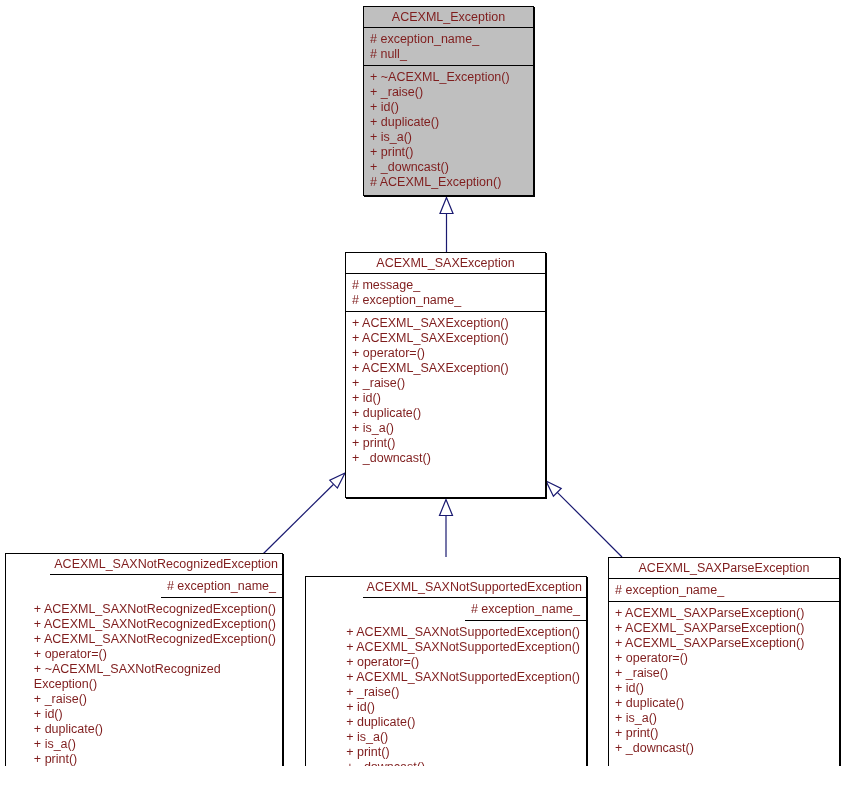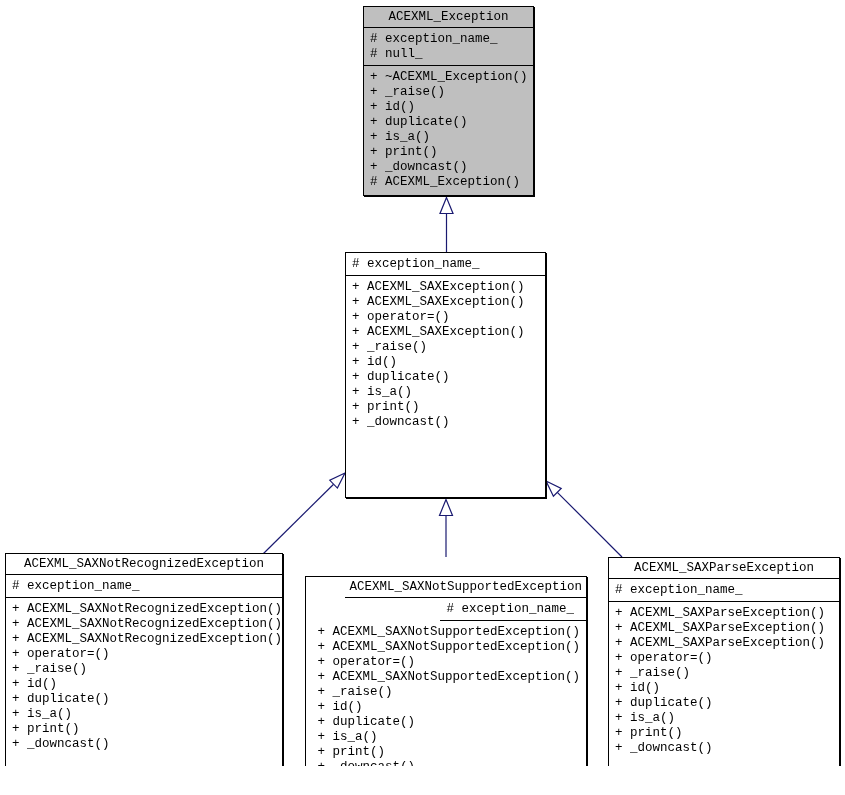--- a/index.html
+++ b/index.html
@@ -1,23 +1,23 @@
 <!DOCTYPE html>
 <html><head>
 <meta charset="utf-8">
 <style>
   html, body { margin: 0; padding: 0; background: #ffffff; }
   #canvas {
     position: relative;
     width: 845px;
     height: 766px;
     background: #ffffff;
-    font-family: Liberation Mono, monospace;
+    font-family: Liberation Sans, sans-serif;
     font-size: 12.5px;
-    color: #000000;
+    color: #7f1d1d;
     overflow: hidden;
   }
   #edges {
     position: absolute;
     left: 0; top: 0;
     width: 845px; height: 795px;
     z-index: 1;
   }
   .class-box {
     position: absolute;
@@ -35,21 +35,21 @@
     flex: 0 0 auto;
     text-align: center;
     line-height: 15px;
     padding: 3px 4px 2px 4px;
     border-bottom: 1px solid #000000;
     white-space: nowrap;
   }
   .box-attrs {
     flex: 0 0 auto;
     line-height: 15px;
-    padding: 4px 12px 3px 6px;
+    padding: 4px 6px 3px 6px;
     border-bottom: 1px solid #000000;
   }
   .box-methods {
     flex: 1 1 auto;
     line-height: 15px;
     padding: 4px 6px 11px 6px;
   }
   .member-line { white-space: nowrap; }
 </style>
 </head>
@@ -92,47 +92,51 @@
       <div class="member-line">+ id()</div>
       <div class="member-line">+ duplicate()</div>
       <div class="member-line">+ is_a()</div>
       <div class="member-line">+ print()</div>
       <div class="member-line">+ _downcast()</div>
       <div class="member-line"># ACEXML_Exception()</div>
     </div>
   </div>
 
   <div class="class-box" style="left:345px; top:252px; width:201px; height:246px;">
+    <div class="box-title">ACEXML_SAXException</div>
     <div class="box-attrs">
+      <div class="member-line"># message_</div>
       <div class="member-line"># exception_name_</div>
     </div>
     <div class="box-methods">
       <div class="member-line">+ ACEXML_SAXException()</div>
       <div class="member-line">+ ACEXML_SAXException()</div>
       <div class="member-line">+ operator=()</div>
       <div class="member-line">+ ACEXML_SAXException()</div>
       <div class="member-line">+ _raise()</div>
       <div class="member-line">+ id()</div>
       <div class="member-line">+ duplicate()</div>
       <div class="member-line">+ is_a()</div>
       <div class="member-line">+ print()</div>
       <div class="member-line">+ _downcast()</div>
     </div>
   </div>
 
-  <div class="class-box" style="left:5px; top:553px; width:278px; height:232px;">
+  <div class="class-box" style="left:5px; top:553px; width:278px; height:232px;align-items:flex-end;">
     <div class="box-title">ACEXML_SAXNotRecognizedException</div>
     <div class="box-attrs">
       <div class="member-line"># exception_name_</div>
     </div>
     <div class="box-methods">
       <div class="member-line">+ ACEXML_SAXNotRecognizedException()</div>
       <div class="member-line">+ ACEXML_SAXNotRecognizedException()</div>
       <div class="member-line">+ ACEXML_SAXNotRecognizedException()</div>
       <div class="member-line">+ operator=()</div>
+      <div class="member-line">+ ~ACEXML_SAXNotRecognized</div>
+      <div class="member-line">Exception()</div>
       <div class="member-line">+ _raise()</div>
       <div class="member-line">+ id()</div>
       <div class="member-line">+ duplicate()</div>
       <div class="member-line">+ is_a()</div>
       <div class="member-line">+ print()</div>
       <div class="member-line">+ _downcast()</div>
     </div>
   </div>
 
   <div class="class-box" style="left:305px; top:576px; width:282px; height:228px;align-items:flex-end;">

